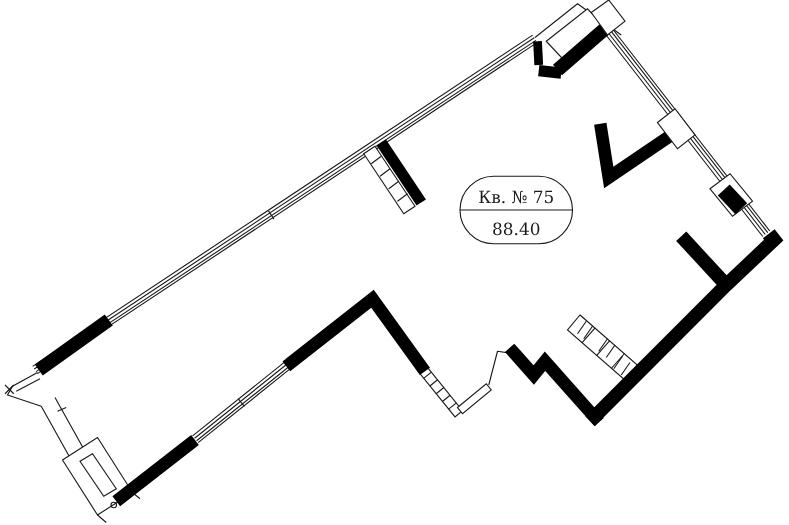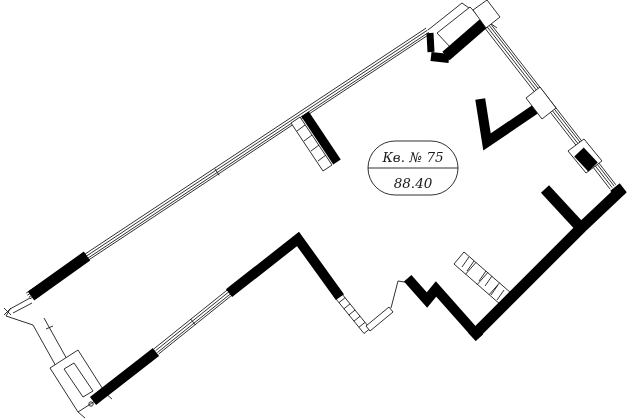--- a/index.html
+++ b/index.html
@@ -7,21 +7,20 @@
     --line:#1a1a1a;
     --wall:#000000;
   }
   html,body{margin:0;padding:0;background:var(--bg);}
   #stage{
     position:relative;
     width:631px;height:420px;
     background:var(--bg);
     overflow:hidden;
     font-family:"DejaVu Serif", serif;
-    font-style:italic;
   }
   svg{position:absolute;inset:0;display:block;}
   .thin{stroke:var(--line);stroke-width:0.9;fill:none;}
   .thin-f{stroke:var(--line);stroke-width:0.9;fill:var(--bg);}
   .wall{stroke:var(--wall);fill:none;stroke-linecap:butt;}
   .wall-m{stroke:var(--wall);fill:none;stroke-linecap:square;stroke-linejoin:miter;stroke-miterlimit:6;}
   .lbl-text{fill:var(--line);font-family:"DejaVu Serif", serif;font-size:13.5px;text-anchor:middle;}
 </style>
 </head>
 <body>

